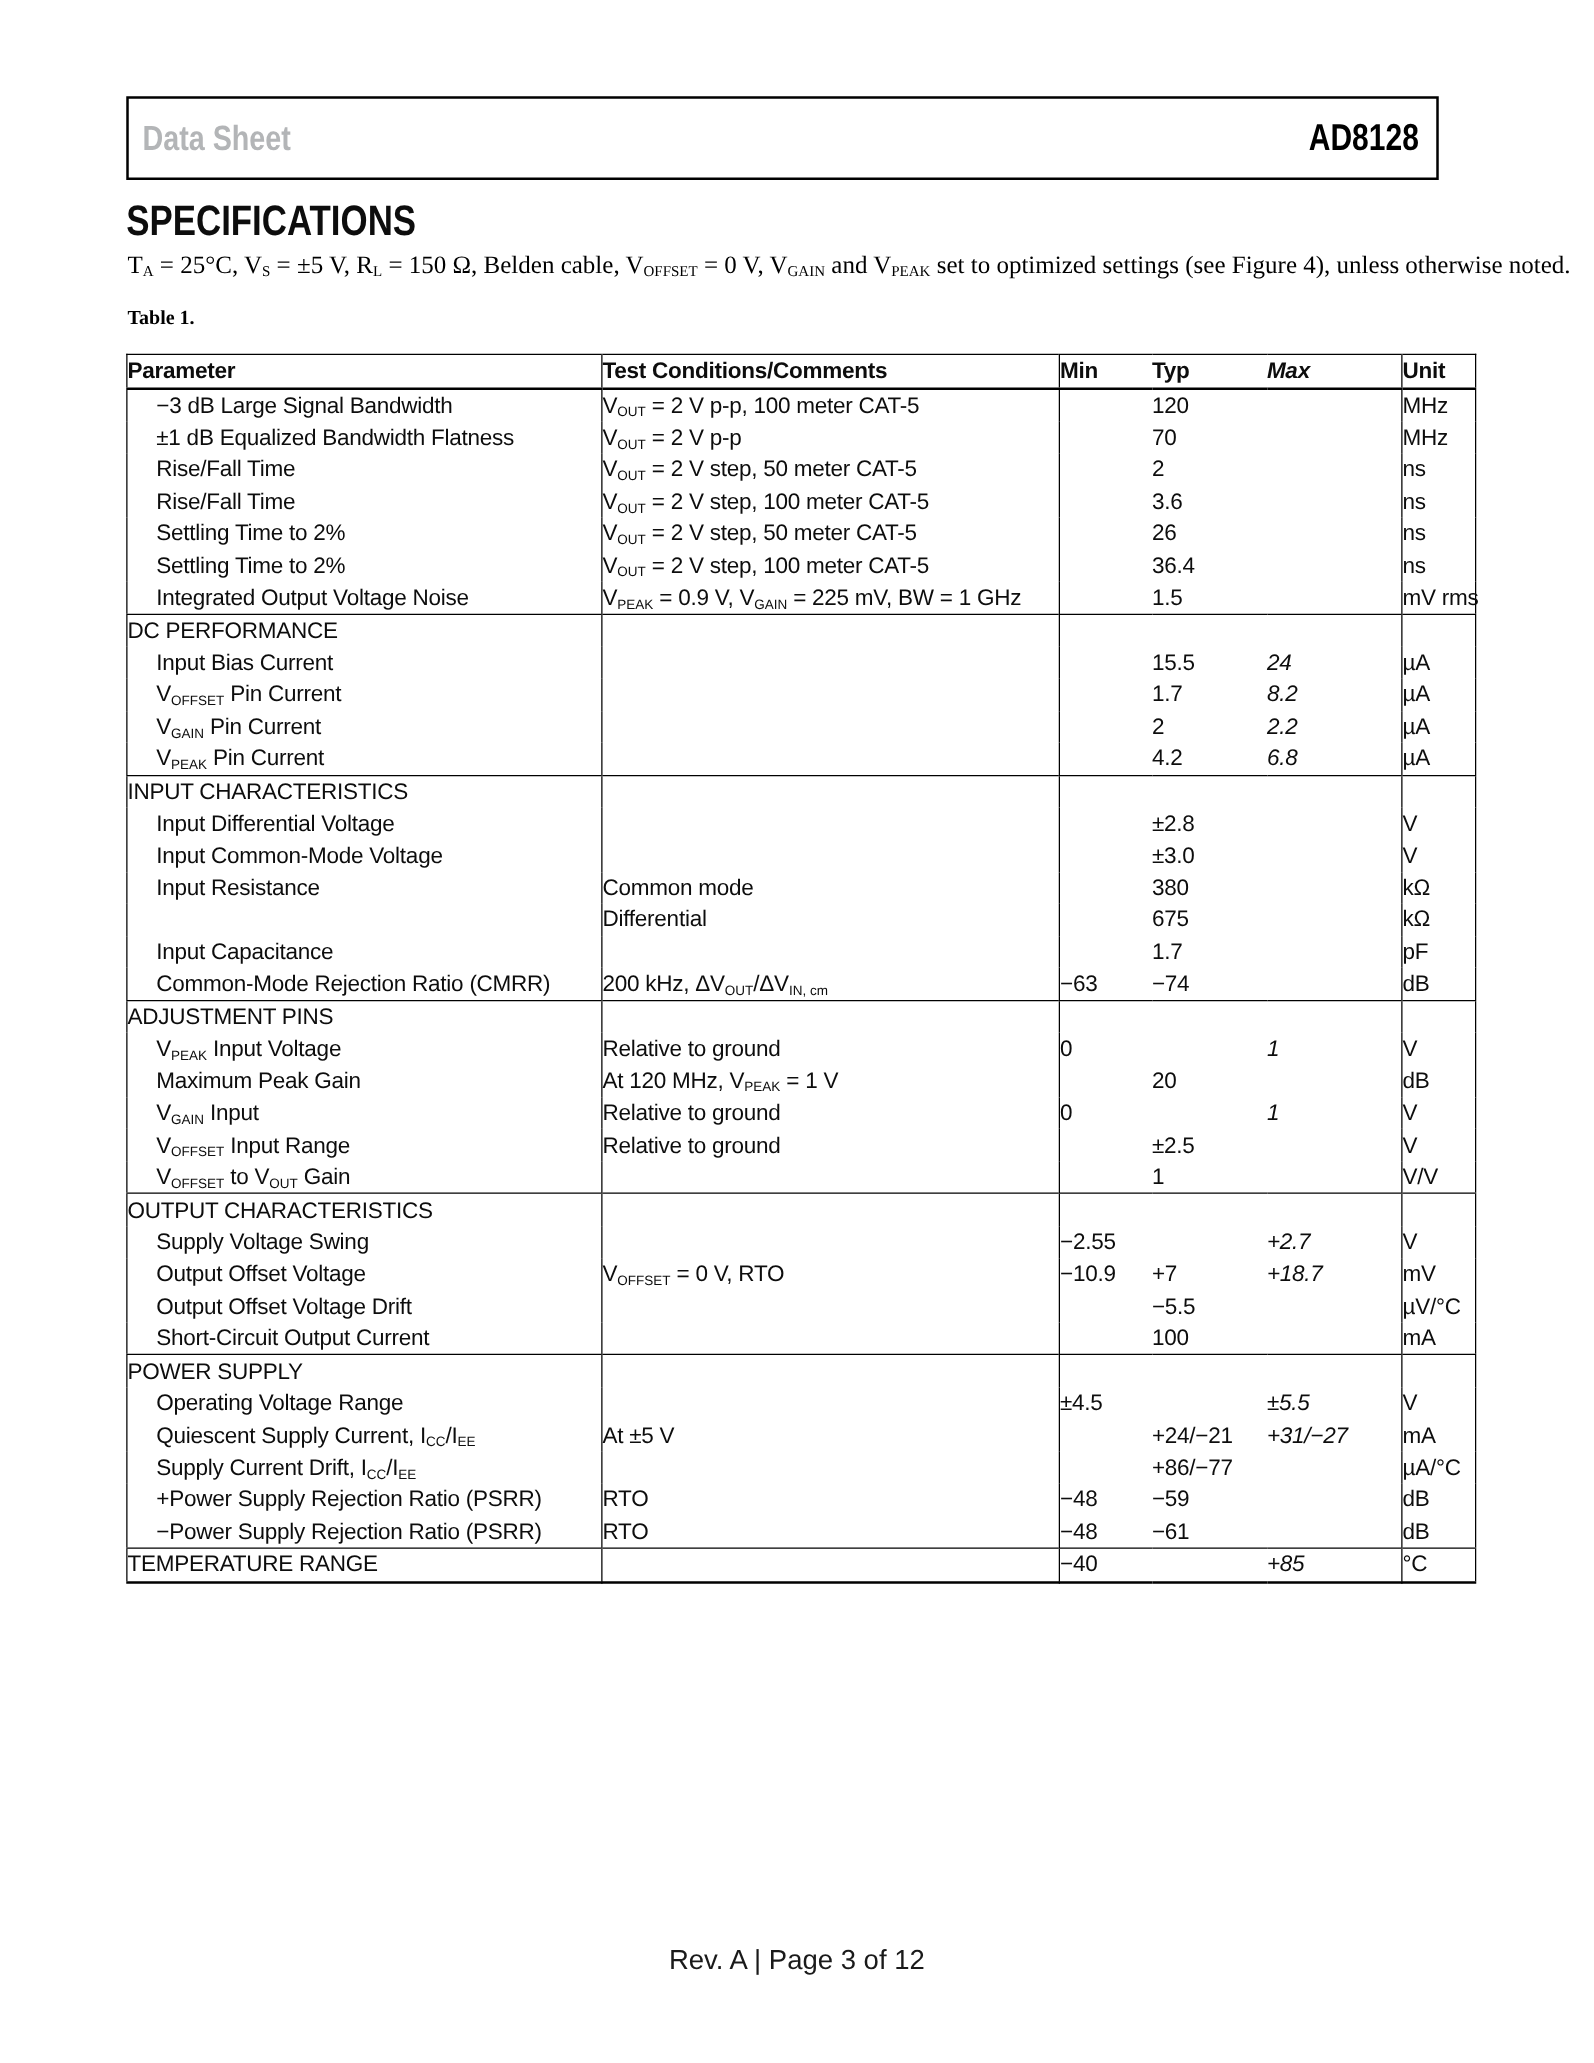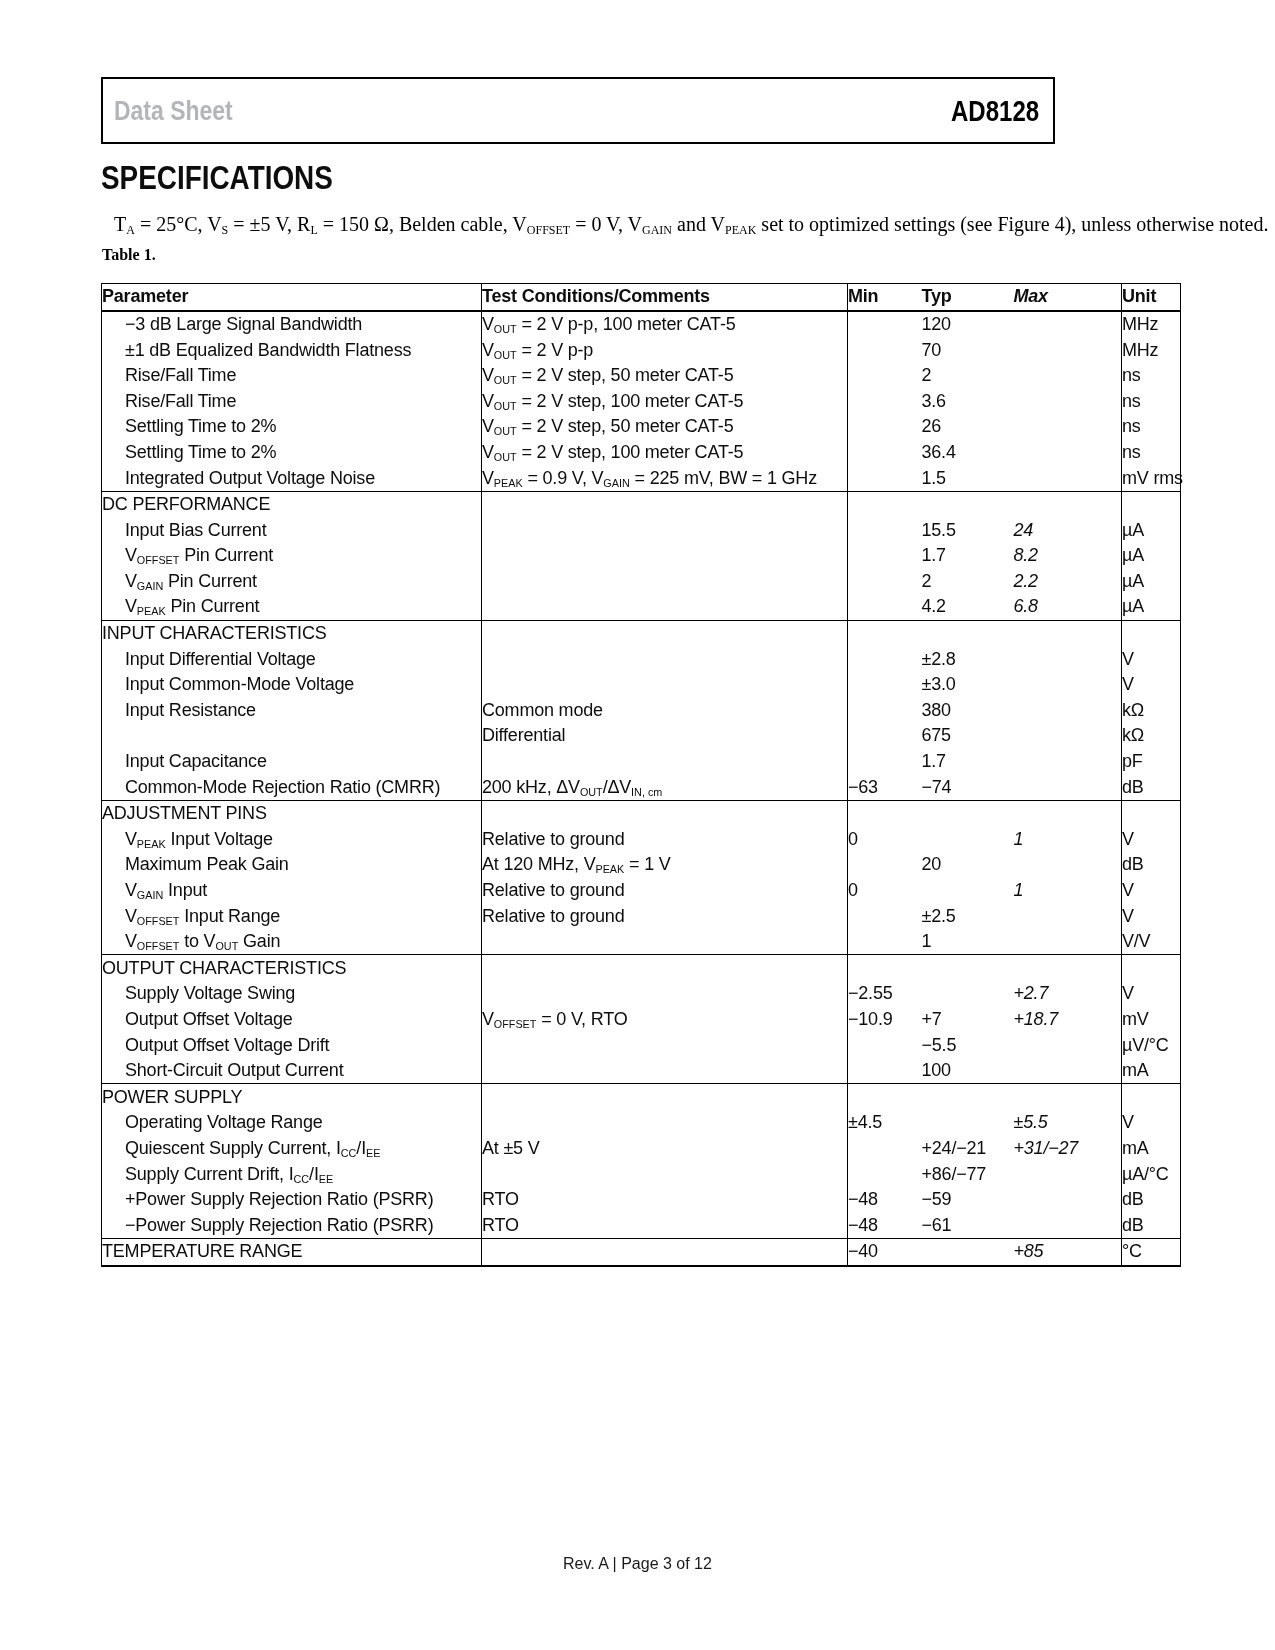--- a/index.html
+++ b/index.html
@@ -1,31 +1,31 @@
 <!DOCTYPE html>
 <html><head>
 <meta charset="utf-8">
 <style>
   html,body{margin:0;padding:0;background:#fff;}
   .page{position:relative;width:1275px;height:1650px;background:#fff;
         font-family:"Liberation Sans",sans-serif;color:#111;overflow:hidden;}
 
   
-  .header-box{position:absolute;left:101px;top:77px;width:954px;height:67px;
+  .header-box{position:absolute;left:101px;top:77px;width:1050px;height:67px;
               box-sizing:border-box;border:2px solid #000;display:flex;
               align-items:center;justify-content:space-between;padding:0 14px 0 11px;}
   .doc-type{font-weight:700;font-size:28px;color:#b3b5b7;white-space:nowrap;
             transform:scaleX(0.82);transform-origin:left center;}
   .part-number{font-weight:700;font-size:30px;color:#000;white-space:nowrap;
                transform:scaleX(0.8);transform-origin:right center;}
 
   .title{position:absolute;left:101px;top:158px;margin:0;font-size:34px;font-weight:700;
          color:#0d0d0d;white-space:nowrap;transform:scaleX(0.82);transform-origin:left top;}
 
-  .conditions{position:absolute;left:102px;top:201px;margin:12px;
+  .conditions{position:absolute;left:102px;top:201px;margin:0;
               font-family:"Liberation Serif",serif;font-size:20px;white-space:nowrap;color:#000;}
 
   .table-label{position:absolute;left:102px;top:246px;
                font-family:"Liberation Serif",serif;font-weight:700;font-size:16px;color:#000;}
 
   
   .spec-table{position:absolute;left:101px;top:283px;width:1079px;border-collapse:collapse;
               table-layout:fixed;font-size:18px;letter-spacing:-0.2px;color:#0d0d0d;
               border:1px solid #000;border-bottom:2px solid #000;}
   .spec-table th,.spec-table td{height:25.6px;line-height:1.05;padding:0;
@@ -36,21 +36,21 @@
   .c-cond{border-left:1px solid #000;padding-left:10px;}
   .c-min{border-left:1px solid #000;padding-left:8px;}
   .c-typ{padding-left:8px;}
   .c-max{padding-left:6px;font-style:italic;}
   .c-unit{border-left:1px solid #000;padding-left:8px;}
   tr.section-start td{border-top:1.5px solid #000;}
 
   sub{font-size:0.6em;vertical-align:baseline;position:relative;top:0.28em;letter-spacing:0;}
 
   .footer{position:absolute;left:0;top:1555px;width:1275px;text-align:center;
-          font-size:16px;color:#1a1a1a;}
+          font-size:22px;color:#1a1a1a;}
 </style>
 </head>
 <body>
 
 <div class="page">
 
   <div class="header-box">
     <span class="doc-type">Data Sheet</span>
     <span class="part-number">AD8128</span>
   </div>

